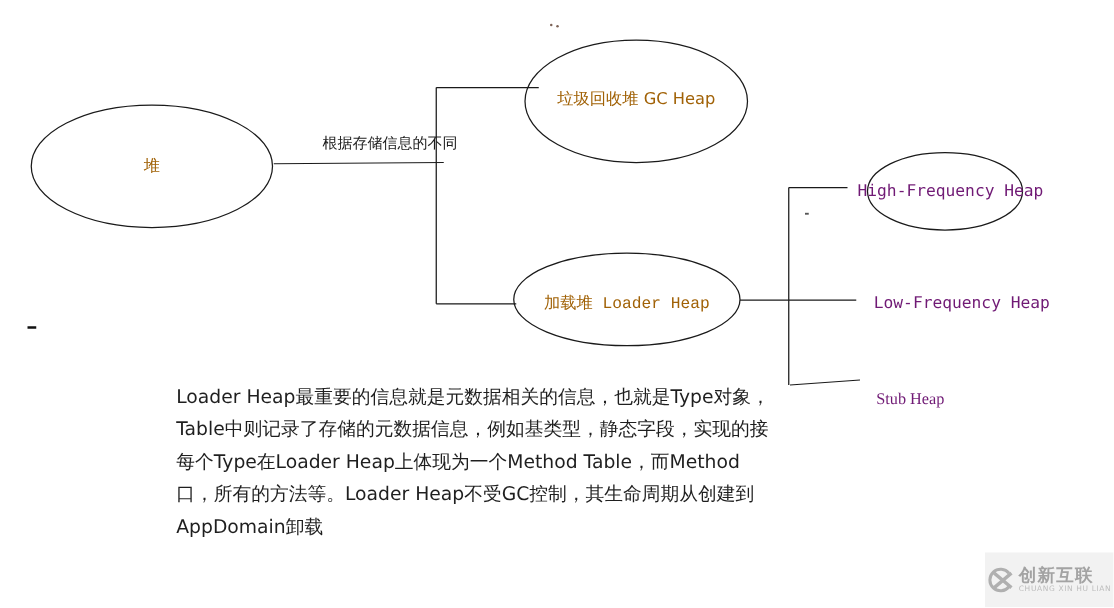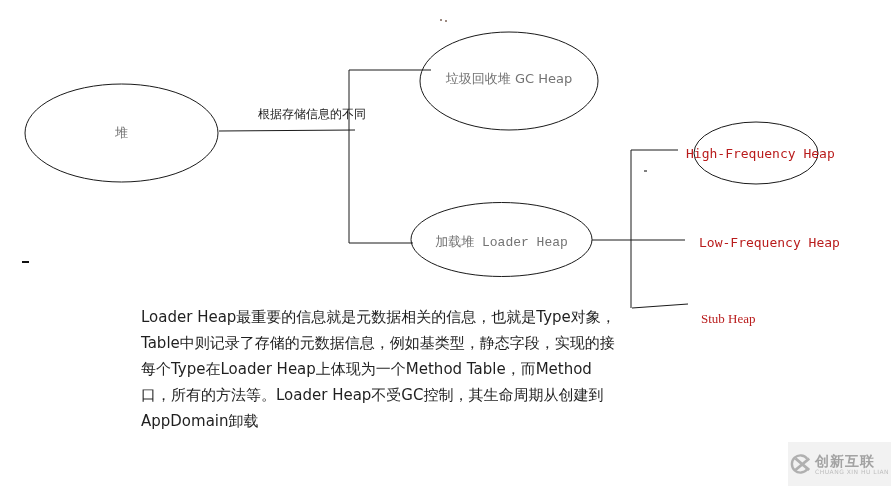--- a/index.html
+++ b/index.html
@@ -15,33 +15,33 @@
     position: absolute;
     left: 0; top: 0;
     width: 891px; height: 486px;
   }
   .node-label {
     position: absolute;
     display: flex;
     align-items: center;
     justify-content: center;
     text-align: center;
-    color: #737373;
+    color: #a16207;
     font-size: 13px;
     white-space: nowrap;
   }
   .edge-label {
     position: absolute;
     color: #1c1c1c;
     font-size: 12px;
     white-space: nowrap;
   }
   .mono-label {
     position: absolute;
-    color: #b91c1c;
+    color: #701a75;
     font-family: "DejaVu Sans Mono", "Liberation Mono", monospace;
     font-size: 13px;
     white-space: nowrap;
   }
   #paragraph {
     position: absolute;
     left: 141px;
     top: 304px;
     color: #1f1f1f;
     font-size: 15px;

